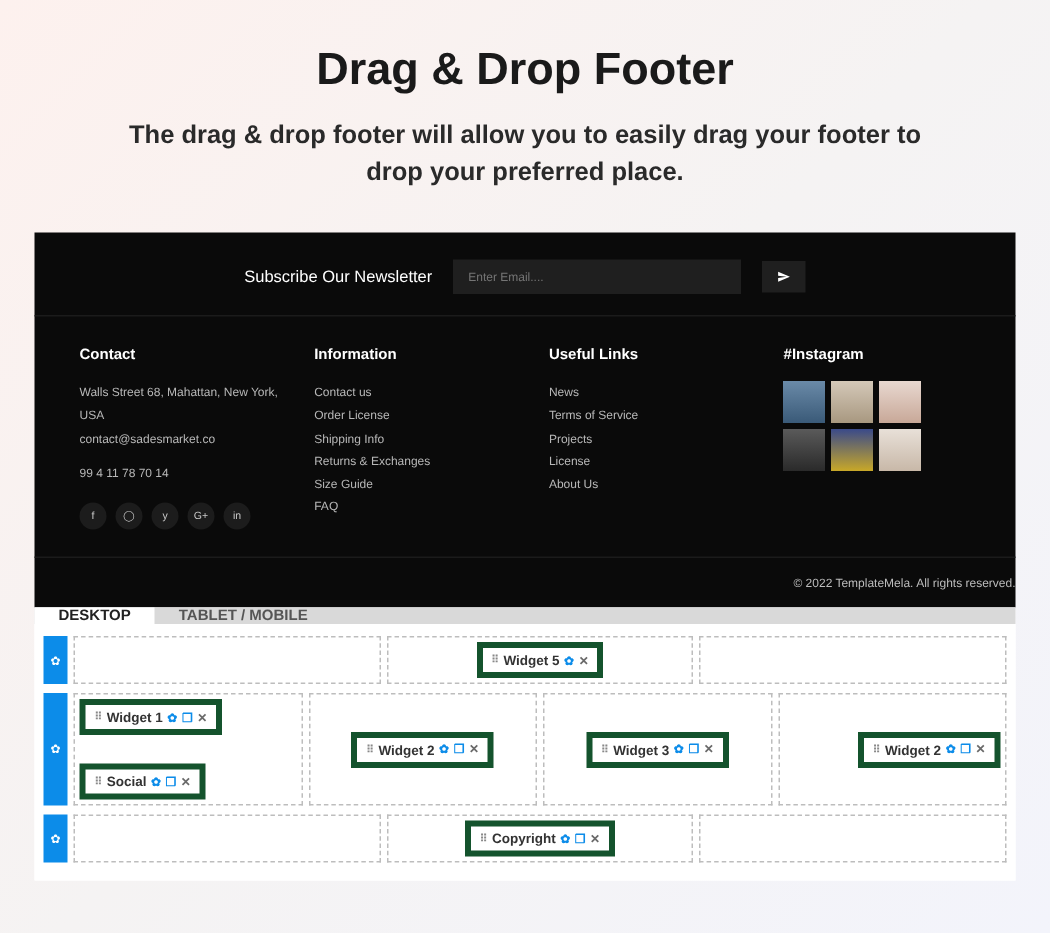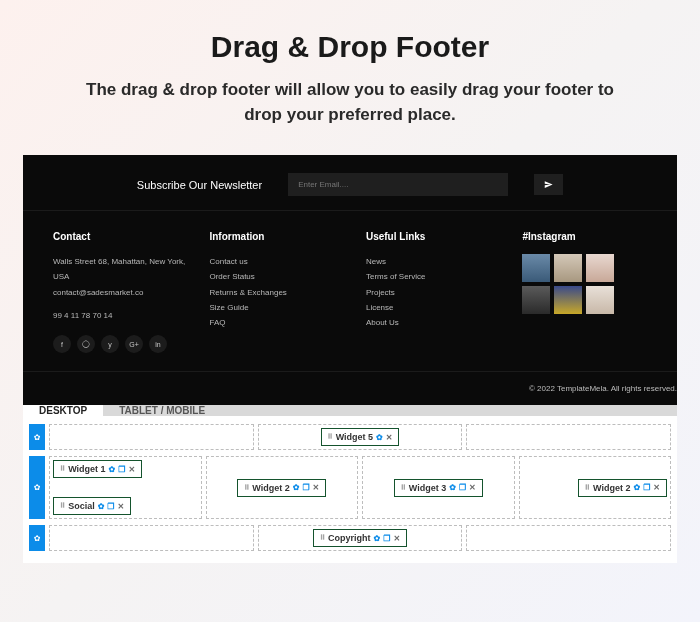--- a/index.html
+++ b/index.html
@@ -29,31 +29,31 @@
 .footer-preview {
   background:#0a0a0a;
   color:#e5e5e5;
   margin:0 8px;
   font-size:9px;
 }
 .news-row {
   display:flex;
   align-items:center;
   justify-content:center;
-  gap:26px;
+  gap:14px;
   padding:18px 0 14px;
   border-bottom:1px solid #1b1b1b;
 }
 .news-title { font-size:11px; color:#fff; }
 .news-input {
   background:#1f1f1f;
   color:#9a9a9a;
   border:none;
   padding:7px 10px;
-  width:220px;
+  width:192px;
   font-size:8px;
 }
 .news-send {
   background:#1f1f1f;
   padding:6px 10px;
   color:#fff;
 }
 .cols {
   display:flex;
   padding:20px 30px 18px;
@@ -109,21 +109,21 @@
   border:1px dashed #bdbdbd;
   min-height:24px;
   display:flex;
   align-items:center;
   padding:3px;
 }
 .slot.stack { flex-direction:column; align-items:stretch; gap:19px; }
 .slot.center { justify-content:center; }
 .slot.right { justify-content:flex-end; }
 .widget {
-  border:1px solid #14532d;
+  border:4px solid #14532d;
   background:#fff;
   padding:3px 6px;
   font-size:9px;
   color:#333;
   font-weight:600;
   display:inline-flex;
   align-items:center;
   gap:3px;
   white-space:nowrap;
 }
@@ -161,21 +161,22 @@
         <span class="social">◯</span>
         <span class="social">y</span>
         <span class="social">G+</span>
         <span class="social">in</span>
       </div>
     </div>
     <div class="col">
       <div class="col-title">Information</div>
       <ul>
         <li>Contact us</li>
-        <li>Order Status</li>
+        <li>Order License</li>
+        <li>Shipping Info</li>
         <li>Returns &amp; Exchanges</li>
         <li>Size Guide</li>
         <li>FAQ</li>
       </ul>
     </div>
     <div class="col">
       <div class="col-title">Useful Links</div>
       <ul>
         <li>News</li>
         <li>Terms of Service</li>

